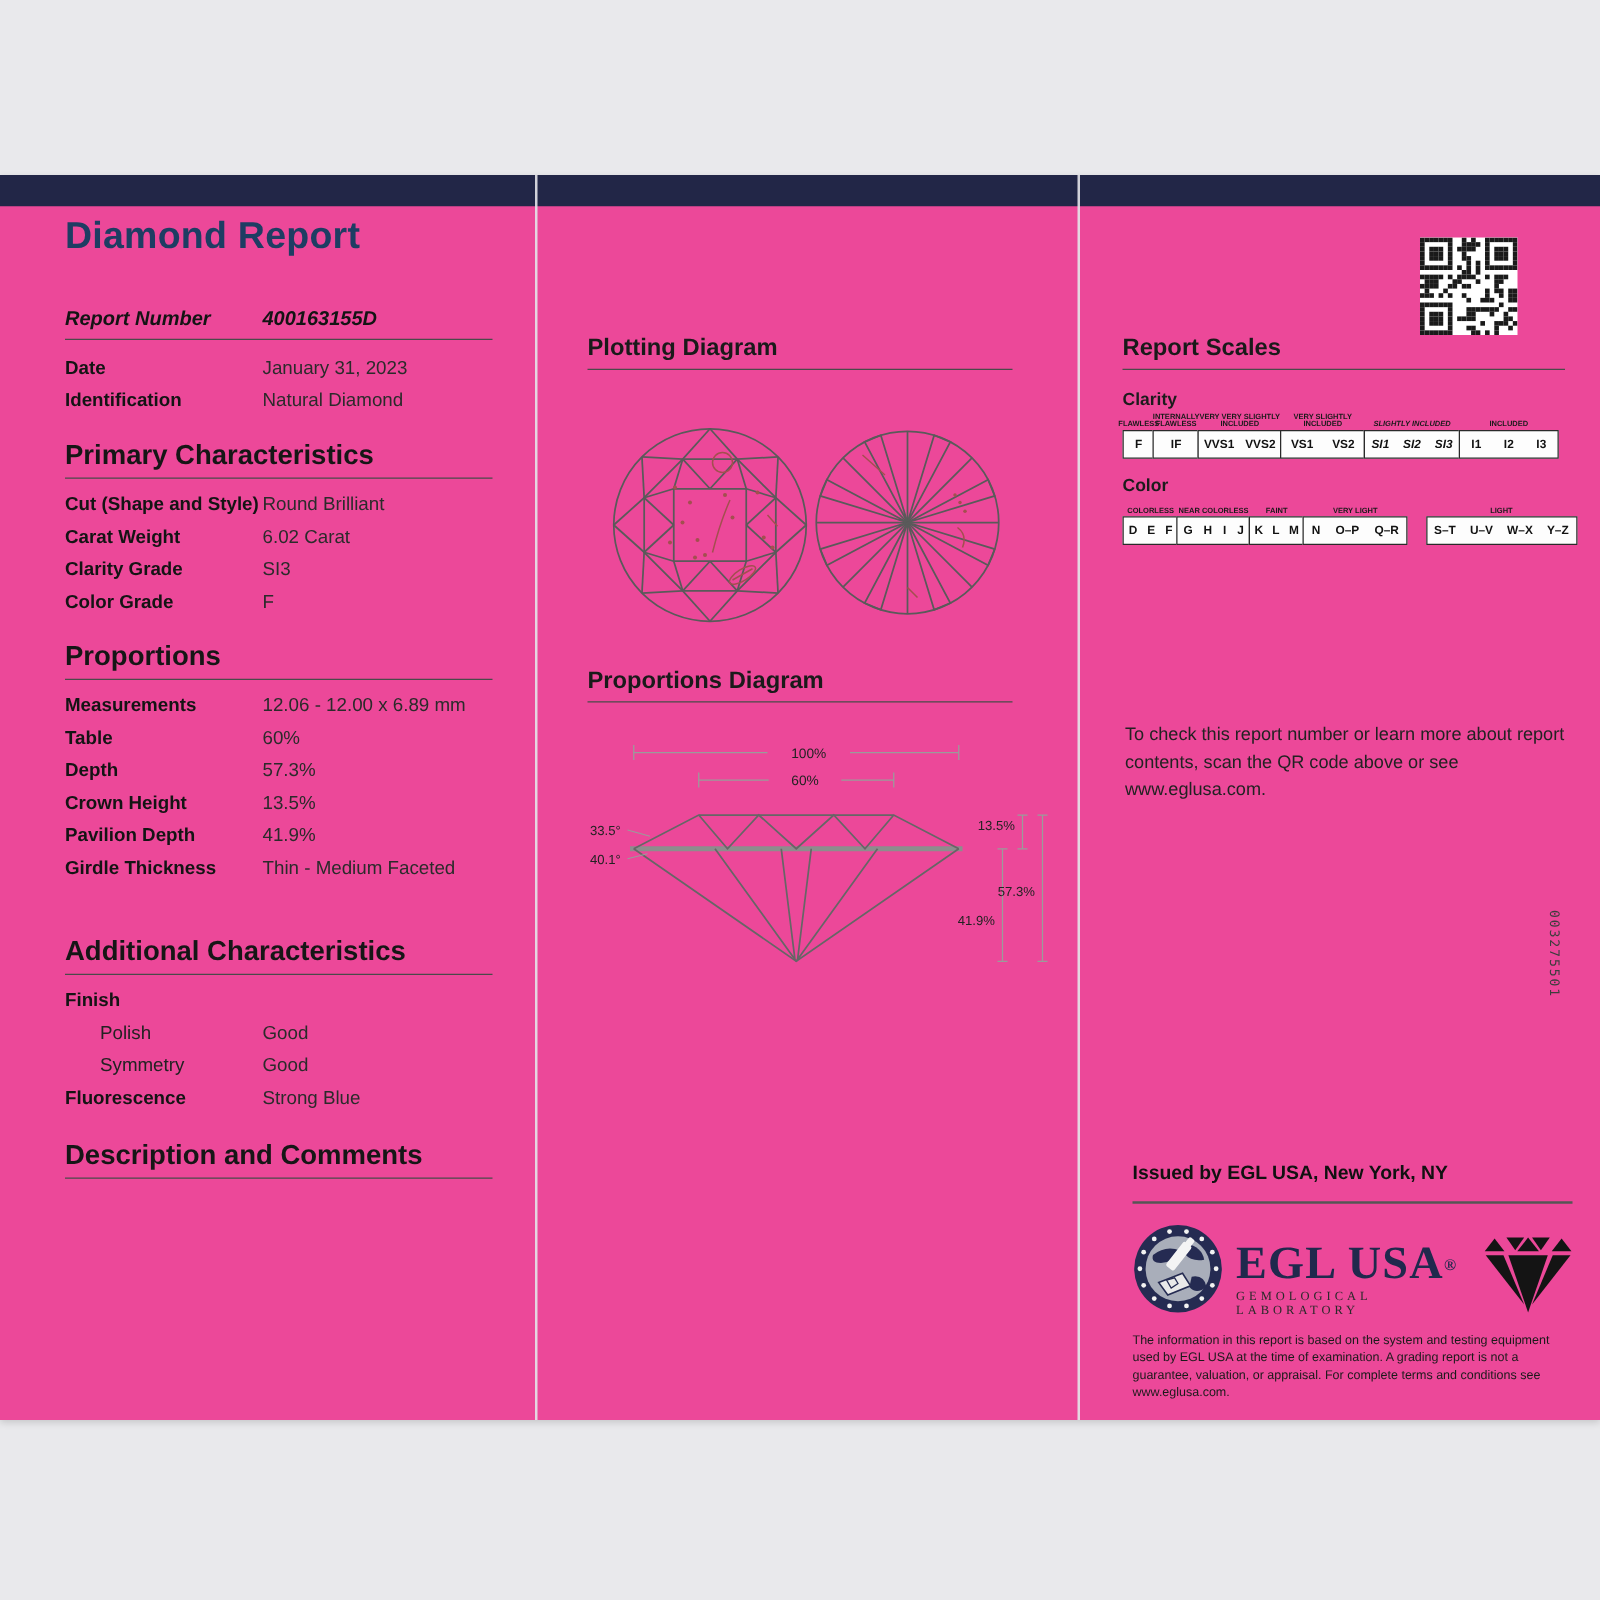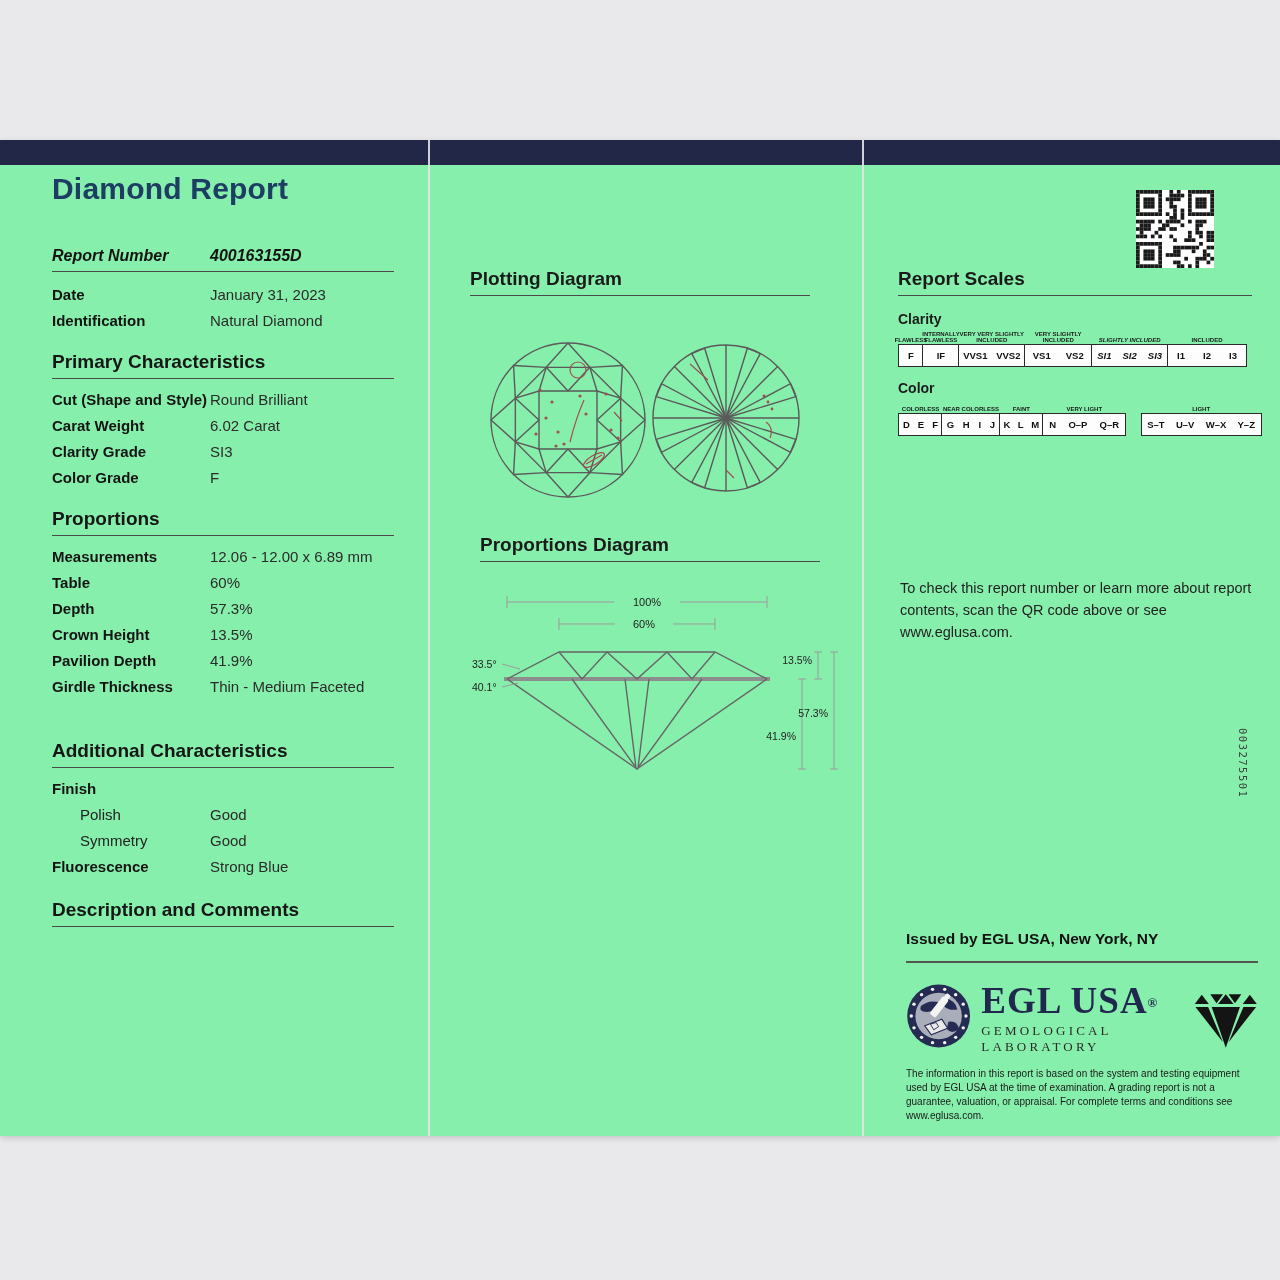--- a/index.html
+++ b/index.html
@@ -4,31 +4,31 @@
 <style>
   html,body{margin:0;padding:0;}
   body{
     width:1280px;height:1280px;position:relative;overflow:hidden;
     background:#e9e9ec;
     font-family:"Liberation Sans","DejaVu Sans",sans-serif;
     color:#1c1c1c;
   }
   .paper{
     position:absolute;left:0;top:140px;width:1280px;height:996px;
-    background:#86efac;box-shadow:0 2px 6px rgba(0,0,0,.16);
+    background:#ec4899;box-shadow:0 2px 6px rgba(0,0,0,.16);
   }
   .band{position:absolute;left:0;top:0;width:100%;height:25px;background:#222647;}
   .fold{position:absolute;top:0;bottom:0;width:2px;background:rgba(228,228,233,.9);z-index:6;}
   .abs{position:absolute;}
 
   
   .panel-left{position:absolute;left:52px;top:0;width:342px;padding-top:32px;}
   .doc-title{font-size:30px;font-weight:bold;color:#1e3d63;letter-spacing:.2px;}
   .rule{border-top:1.6px solid #4a4a4a;height:0;margin-top:5px;}
-  .sec-head{font-size:19px;font-weight:bold;color:#161616;}
+  .sec-head{font-size:22px;font-weight:bold;color:#161616;}
   .frow{position:relative;line-height:26px;font-size:15px;}
   .frow .lbl{font-weight:bold;color:#141414;}
   .frow.normal .lbl{font-weight:normal;color:#222;}
   .frow.indent .lbl{padding-left:28px;}
   .frow .val{position:absolute;left:158px;top:0;font-weight:normal;color:#2b2b2b;white-space:nowrap;}
   .repnum{line-height:20px;font-size:16px;margin-top:40px;font-style:italic;}
   .repnum .val{font-weight:bold;color:#141414;}
   .para{font-size:15px;line-height:1.45;color:#222;margin-top:9px;}
 
   
@@ -49,21 +49,21 @@
     font-family:"DejaVu Sans Mono",monospace;font-size:10.5px;color:#3d3d3d;letter-spacing:1.5px;
     transform:rotate(90deg);transform-origin:left top;white-space:nowrap;
   }
 
   .issued-head{font-size:15.5px;font-weight:bold;color:#111;}
   .issued-rule{border-top:2px solid #555;margin-top:13px;}
   .logo-row{display:flex;align-items:flex-end;margin-top:13px;}
   .wordmark{margin-left:10px;margin-top:6px;}
   .wm-main{font-family:"Liberation Serif","DejaVu Serif",serif;font-weight:bold;font-size:37px;line-height:38px;color:#20294d;letter-spacing:1px;}
   .wm-reg{font-size:13px;vertical-align:super;font-weight:bold;}
-  .wm-sub{font-size:13px;letter-spacing:3.2px;color:#2a2a2a;margin-top:1px;font-family:"Liberation Serif","DejaVu Serif",serif;}
+  .wm-sub{font-size:10px;letter-spacing:3.2px;color:#2a2a2a;margin-top:1px;font-family:"Liberation Serif","DejaVu Serif",serif;}
   .fineprint{font-size:10px;line-height:1.4;color:#1a1a1a;margin-top:12px;font-weight:500;}
   .qr{position:absolute;left:1136px;top:50px;width:78px;height:78px;background:#fff;}
 </style>
 </head>
 <body>
 
 <div class="paper">
   <div class="band"></div>
   <div class="fold" style="left:428px;"></div>
   <div class="fold" style="left:862px;"></div>
@@ -193,21 +193,21 @@
         <path d="M116,78 Q108,96 102,120"></path>
         <ellipse cx="126" cy="138" rx="12" ry="4.5" transform="rotate(-32 126 138)"></ellipse>
         <path d="M118,142 L134,133 M146,90 L154,99"></path>
         <path d="M222,42 L240,58 M298,100 q8,6 4,16 M258,148 L266,156"></path>
         <circle cx="300" cy="80" r="1.4" fill="#a34f4f" stroke="none"></circle>
         <circle cx="304" cy="87" r="1.4" fill="#a34f4f" stroke="none"></circle>
         <circle cx="296" cy="74" r="1.4" fill="#a34f4f" stroke="none"></circle>
       </g>
     </svg>
 
-  <div class="abs" style="left:480px;top:394px;width:340px;">
+  <div class="abs" style="left:470px;top:394px;width:340px;">
     <div class="blk-head">Proportions Diagram</div>
     <div class="rule"></div>
   </div>
 
   <svg class="abs" style="left:462px;top:444px;" width="380" height="215" viewBox="0 0 380 215">
     <g stroke="#9b9b9b" stroke-width="1" fill="none">
       <path d="M45,12 V24 M305,12 V24 M45,18 H152 M218,18 H305"></path>
       <path d="M97,34 V46 M253,34 V46 M97,40 H153 M211,40 H253"></path>
     </g>
     <text x="185" y="22" text-anchor="middle" font-size="11" fill="#222">100%</text>

